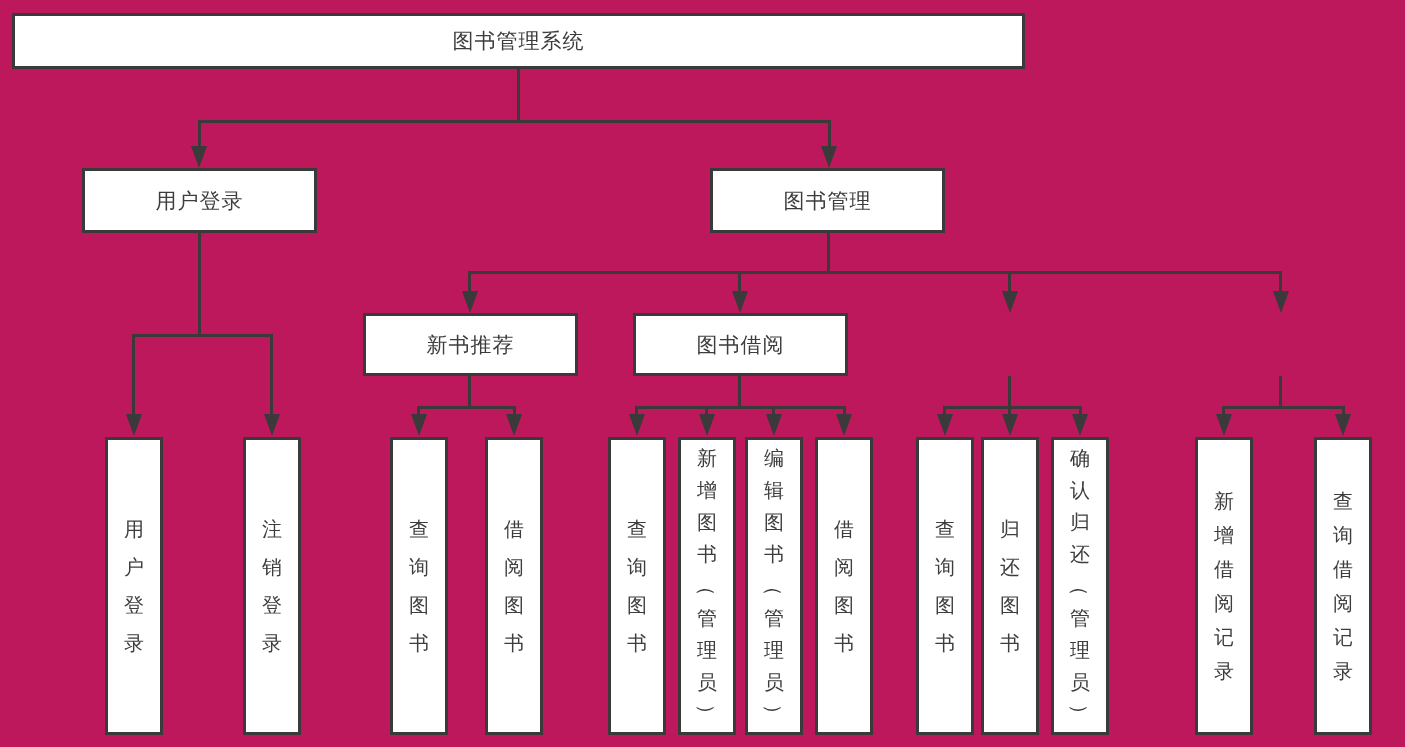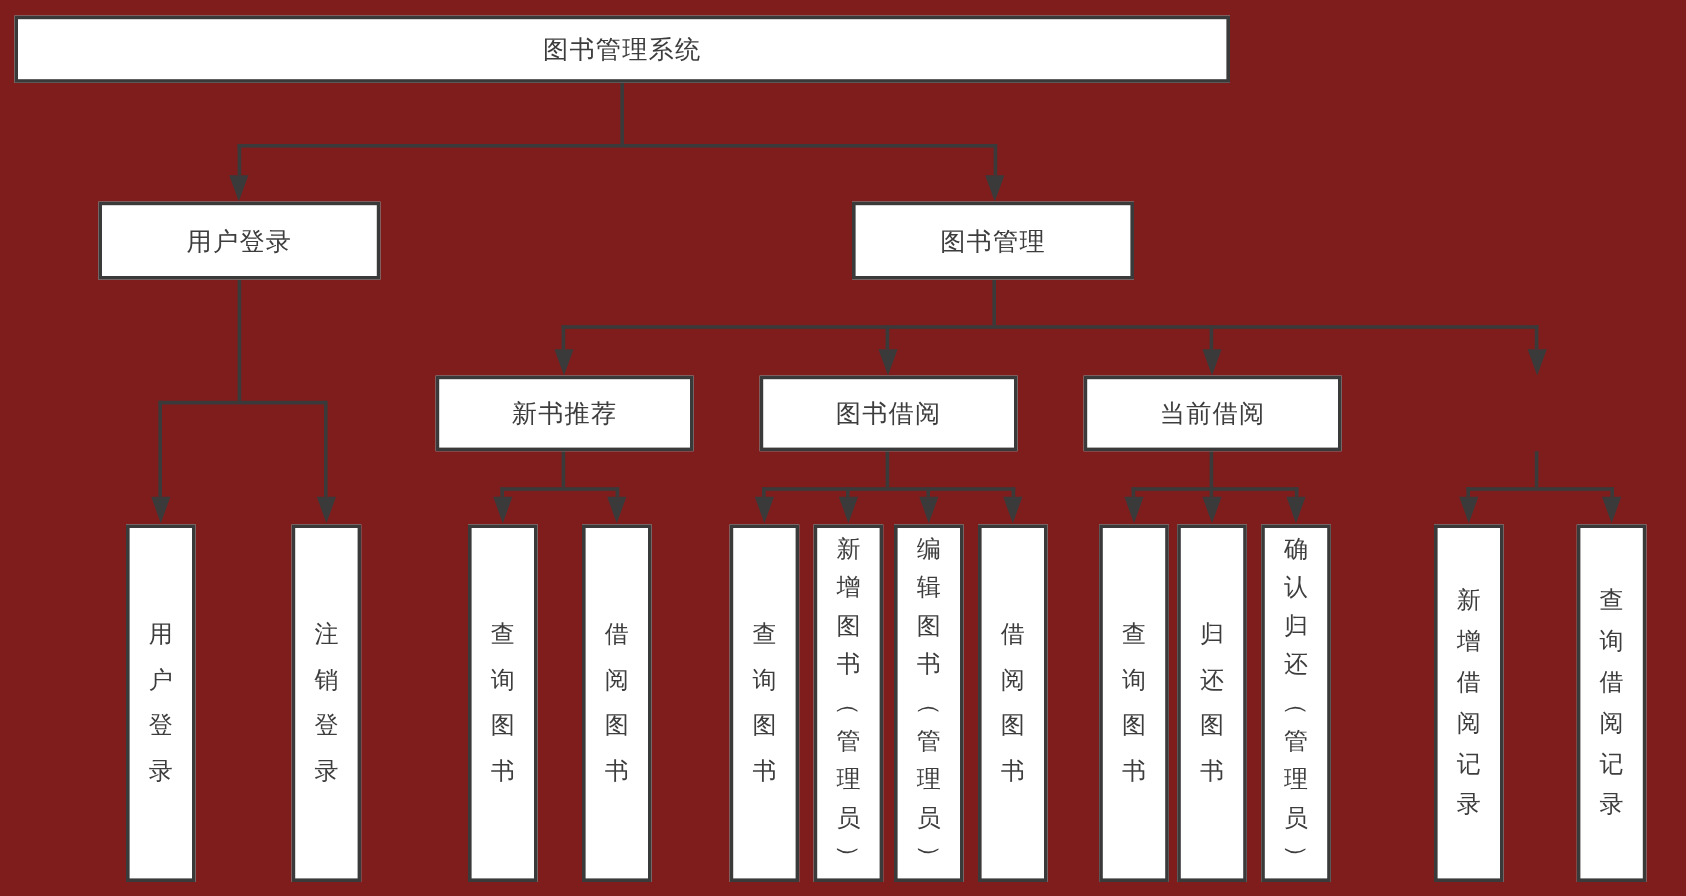--- a/index.html
+++ b/index.html
@@ -1,20 +1,20 @@
 <!DOCTYPE html>
 <html><head>
 <meta charset="utf-8">
 <style>
   html, body { margin: 0; padding: 0; background: #ffffff; }
   .canvas {
     position: relative;
     width: 1405px;
     height: 747px;
-    background: #7f1d1d;
+    background: #be185d;
     font-family: "Liberation Sans", "DejaVu Sans", sans-serif;
     overflow: hidden;
   }
   .box {
     position: absolute;
     box-sizing: border-box;
     border: 3px solid #3a3a3a;
     background: #ffffff;
     color: #3d3d3d;
     display: flex;
@@ -86,21 +86,20 @@
   <div class="arr" style="left:462px; top:291px;"></div>
   <div class="vl" style="left:738px; top:271px; height:20px;"></div>
   <div class="arr" style="left:732px; top:291px;"></div>
   <div class="vl" style="left:1008px; top:271px; height:20px;"></div>
   <div class="arr" style="left:1002px; top:291px;"></div>
   <div class="vl" style="left:1279px; top:271px; height:20px;"></div>
   <div class="arr" style="left:1273px; top:291px;"></div>
 
   <div class="box" style="left:633px; top:313px; width:215px; height:63px;">图书借阅</div>
   <div class="box" style="left:363px; top:313px; width:215px; height:63px;">新书推荐</div>
-  <div class="box" style="left:903px; top:313px; width:215px; height:63px;">当前借阅</div>
 
   <div class="vl" style="left:468px; top:376px; height:30px;"></div>
   <div class="hl" style="left:417px; top:406px; width:99px;"></div>
   <div class="vl" style="left:417px; top:406px; height:8px;"></div>
   <div class="arr" style="left:411px; top:414px;"></div>
   <div class="vl" style="left:513px; top:406px; height:8px;"></div>
   <div class="arr" style="left:506px; top:414px;"></div>
 
   <div class="vl" style="left:738px; top:376px; height:30px;"></div>
   <div class="hl" style="left:635px; top:406px; width:211px;"></div>

